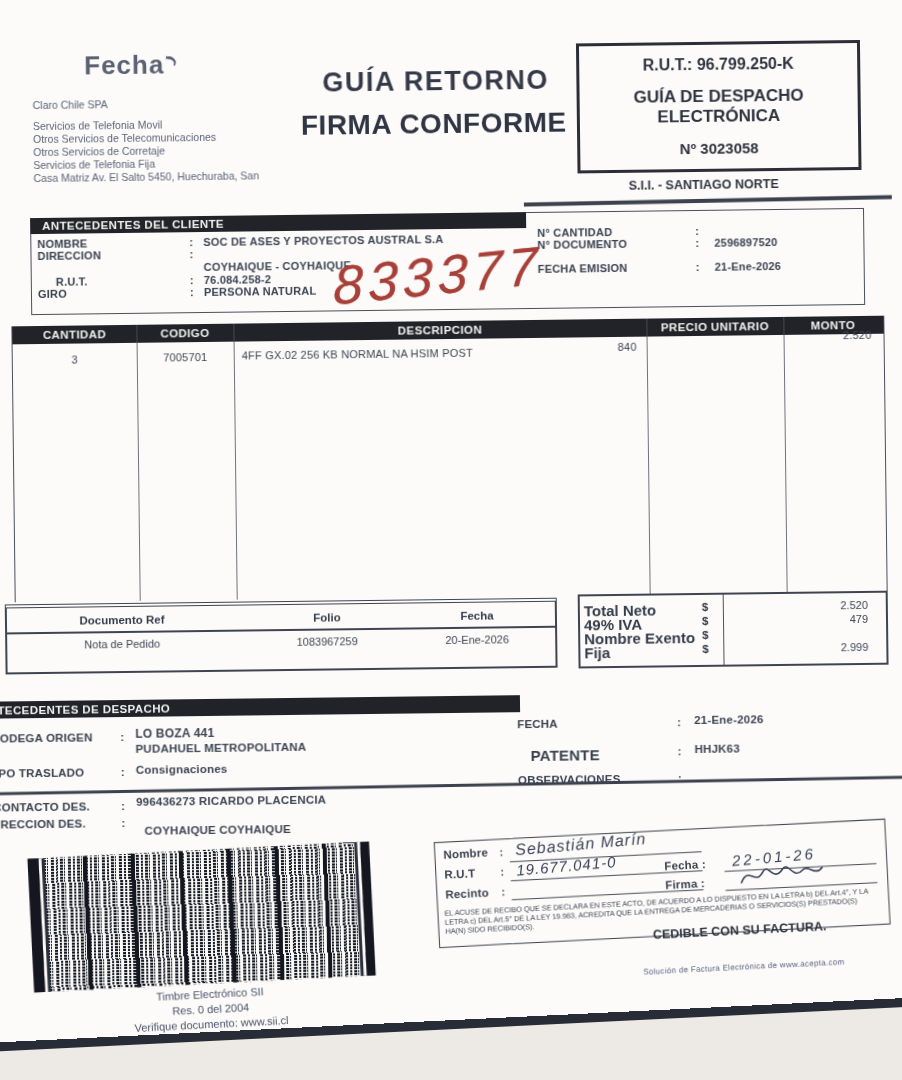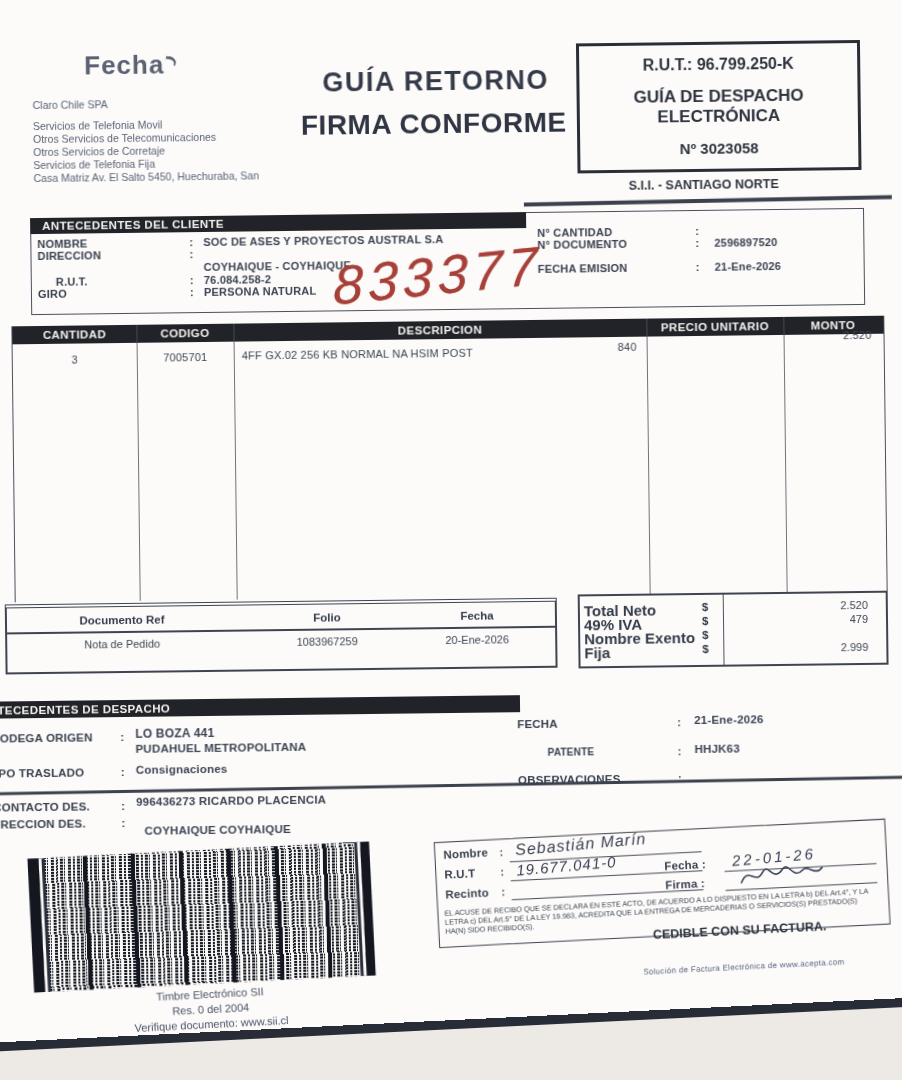--- a/index.html
+++ b/index.html
@@ -229,21 +229,21 @@
   <span class="abs lbl" style="left:-10px;top:796px;font-size:11.5px">CONTACTO DES.</span>
   <span class="abs colon" style="left:118px;top:796px">:</span>
   <span class="abs val" style="left:133px;top:792px;font-size:11.5px">996436273 RICARDO PLACENCIA</span>
   <span class="abs lbl" style="left:-15px;top:813px;font-size:11.5px">DIRECCION DES.</span>
   <span class="abs colon" style="left:118px;top:813px">:</span>
   <span class="abs val" style="left:141px;top:821px;font-size:11.5px">COYHAIQUE   COYHAIQUE</span>
   <div class="abs hline disp-line"></div>
   <span class="abs lbl" style="left:515px;top:719px;font-size:11.5px">FECHA</span>
   <span class="abs colon" style="left:675px;top:719px">:</span>
   <span class="abs val" style="left:692px;top:717px;font-size:11.5px">21-Ene-2026</span>
-  <span class="abs lbl" style="left:545px;top:748px;font-size:10px">PATENTE</span>
+  <span class="abs lbl" style="left:528px;top:748px;font-size:15px">PATENTE</span>
   <span class="abs colon" style="left:675px;top:748px">:</span>
   <span class="abs val" style="left:692px;top:746px;font-size:11.5px">HHJK63</span>
   <span class="abs lbl" style="left:515px;top:775px;font-size:11.5px">OBSERVACIONES</span>
   <span class="abs colon" style="left:675px;top:775px">:</span>
 
   <div class="abs barcode"></div>
   <div class="abs stamp">
     <div>Timbre Electrónico SII</div>
     <div>Res. 0 del 2004</div>
     <div>Verifique documento: www.sii.cl</div>

